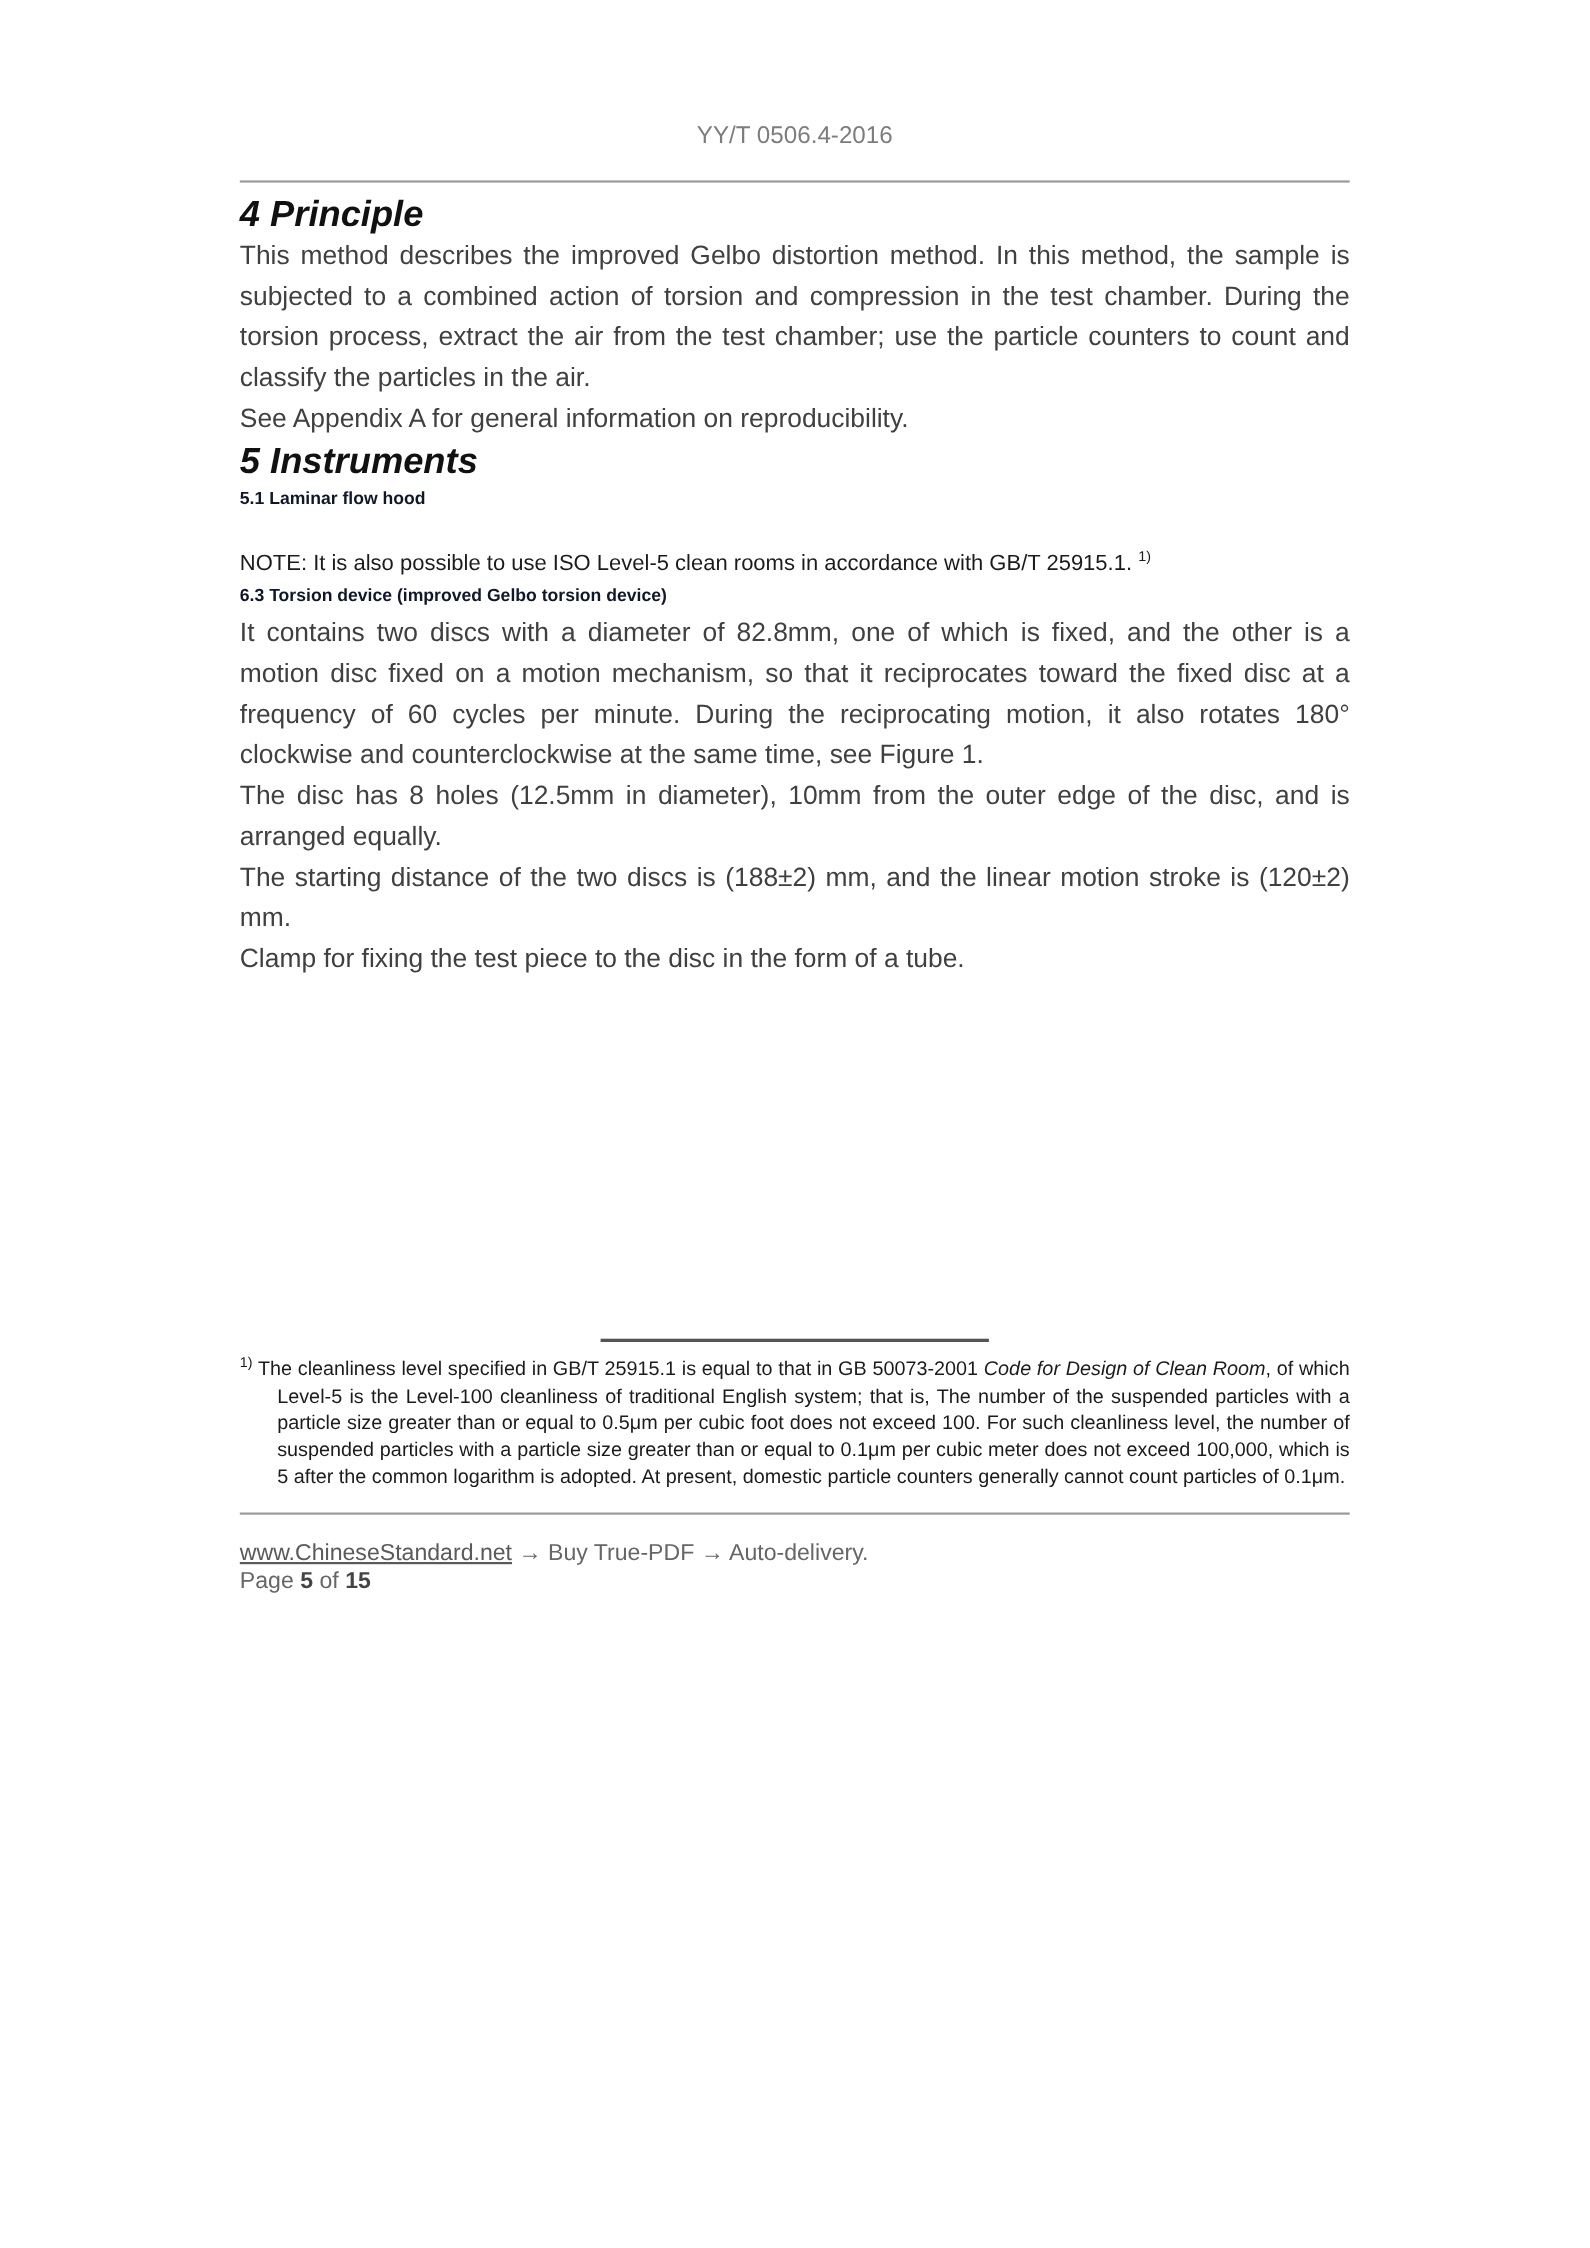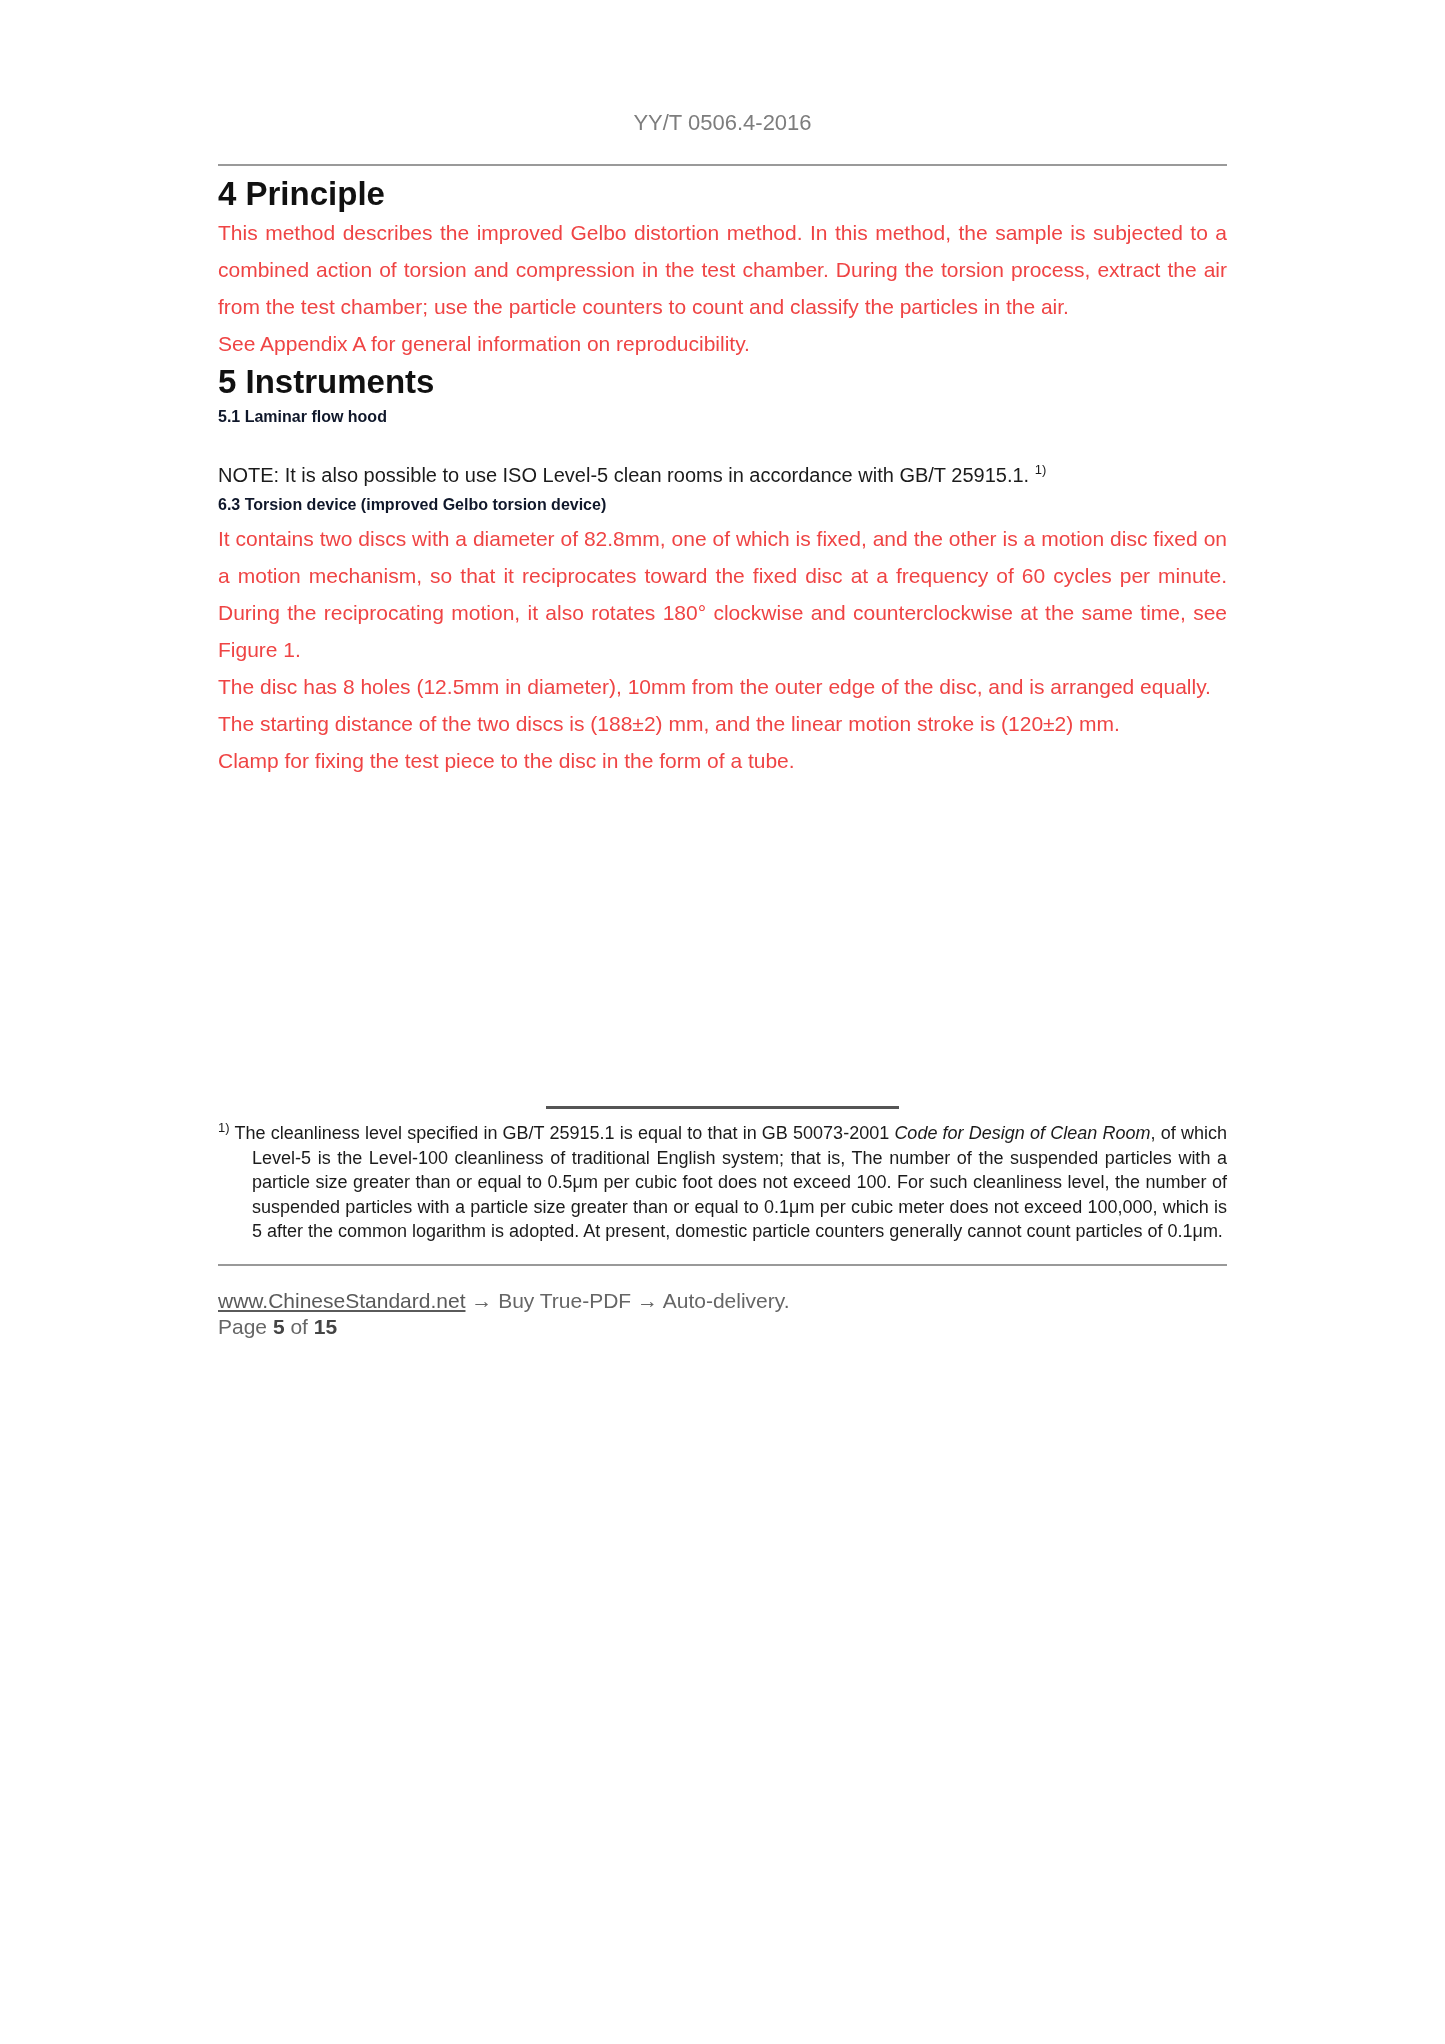--- a/index.html
+++ b/index.html
@@ -28,40 +28,41 @@
     border-top: 2px solid #9a9a9a;
     height: 0;
   }
 
   h1.section-heading {
     font-size: 33px;
     line-height: 40px;
     font-weight: bold;
     margin: 0;
     color: #111111;
+    font-style: italic;
   }
   .h1-principle { margin-top: 64px; }
   .h1-instruments { margin-top: 58px; }
 
   h3.sub-heading {
     font-size: 16px;
     line-height: 30px;
     font-weight: bold;
     margin: 0;
     color: #0f172a;
   }
   .h3-51 { margin-top: 68px; }
   .h3-52 { margin-top: 46px; }
 
   p.body-para {
-    font-size: 21px;
+    font-size: 24px;
     line-height: 37px;
     text-align: justify;
     margin: 0;
-    color: #ef4444;
+    color: #404040;
   }
   .p-principle-1 { margin-top: 64px; }
   .p-principle-2 { margin-top: 30px; text-align: left; }
   .p-51-1 { margin-top: 26px; text-align: left; }
   .p-52-1 { margin-top: 26px; }
   .p-52-2 { margin-top: 28px; }
   .p-52-3 { margin-top: 28px; }
   .p-52-4 { margin-top: 32px; text-align: left; }
 
   p.note-para {

